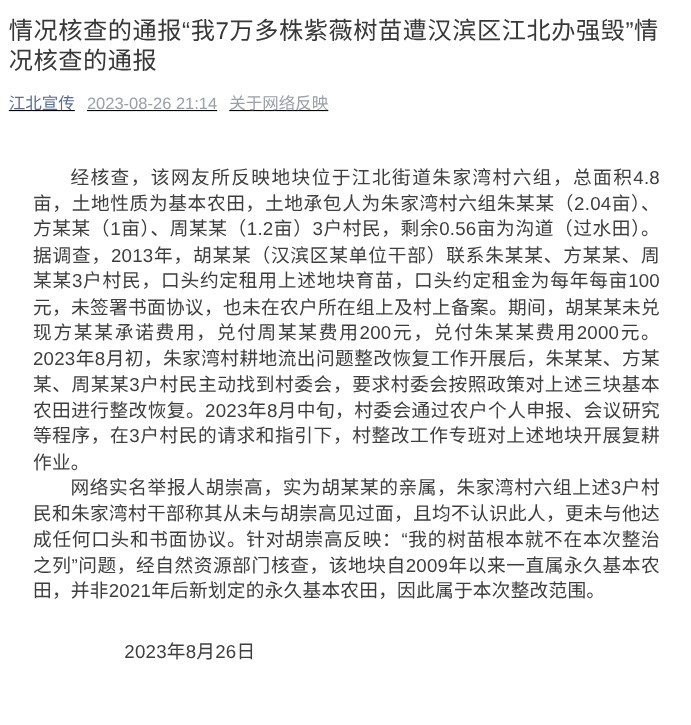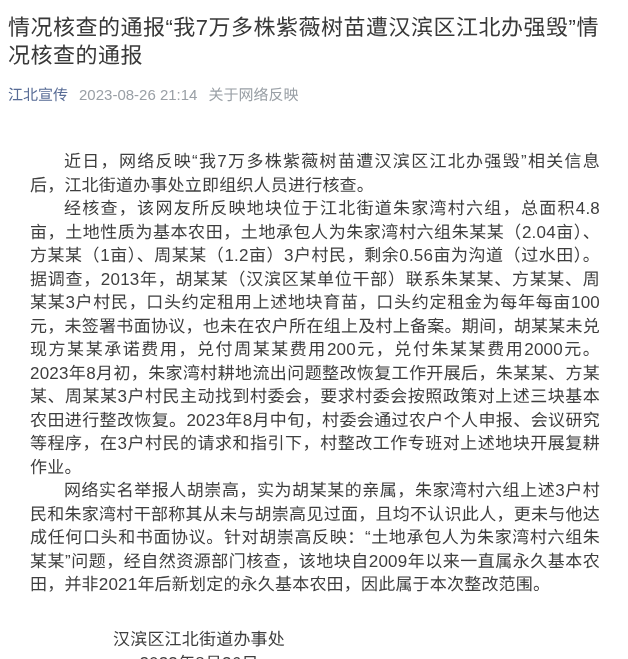--- a/index.html
+++ b/index.html
@@ -19,20 +19,21 @@
     font-weight: 400;
     color: #383838;
     letter-spacing: 0.5px;
   }
   .byline {
     margin-top: 15px;
     font-size: 15px;
     line-height: 20px;
     display: flex;
     align-items: center;
+    text-decoration: underline;
   }
   .byline .account {
     color: #576b95;
     cursor: pointer;
   }
   .byline .meta {
     color: #9aa0a6;
     margin-left: 11px;
     text-align: right;
   }
@@ -65,23 +66,21 @@
 
   <h1 class="article-title">情况核查的通报“我7万多株紫薇树苗遭汉滨区江北办强毁”情况核查的通报</h1>
 
   <div class="byline">
     <span class="account">江北宣传</span>
     <span class="meta">2023-08-26 21:14</span>
     <span class="meta">关于网络反映</span>
   </div>
 
   <div class="article-body">
-    <p>近日，网络反映“我7万多株紫薇树苗遭汉滨区江北办强毁”相关信息后，江北街道办事处立即组织人员进行核查。</p>
     <p>经核查，该网友所反映地块位于江北街道朱家湾村六组，总面积4.8亩，土地性质为基本农田，土地承包人为朱家湾村六组朱某某（2.04亩）、方某某（1亩）、周某某（1.2亩）3户村民，剩余0.56亩为沟道（过水田）。据调查，2013年，胡某某（汉滨区某单位干部）联系朱某某、方某某、周某某3户村民，口头约定租用上述地块育苗，口头约定租金为每年每亩100元，未签署书面协议，也未在农户所在组上及村上备案。期间，胡某某未兑现方某某承诺费用，兑付周某某费用200元，兑付朱某某费用2000元。2023年8月初，朱家湾村耕地流出问题整改恢复工作开展后，朱某某、方某某、周某某3户村民主动找到村委会，要求村委会按照政策对上述三块基本农田进行整改恢复。2023年8月中旬，村委会通过农户个人申报、会议研究等程序，在3户村民的请求和指引下，村整改工作专班对上述地块开展复耕作业。</p>
-    <p>网络实名举报人胡崇高，实为胡某某的亲属，朱家湾村六组上述3户村民和朱家湾村干部称其从未与胡崇高见过面，且均不认识此人，更未与他达成任何口头和书面协议。针对胡崇高反映：“土地承包人为朱家湾村六组朱某某”问题，经自然资源部门核查，该地块自2009年以来一直属永久基本农田，并非2021年后新划定的永久基本农田，因此属于本次整改范围。</p>
+    <p>网络实名举报人胡崇高，实为胡某某的亲属，朱家湾村六组上述3户村民和朱家湾村干部称其从未与胡崇高见过面，且均不认识此人，更未与他达成任何口头和书面协议。针对胡崇高反映：“我的树苗根本就不在本次整治之列”问题，经自然资源部门核查，该地块自2009年以来一直属永久基本农田，并非2021年后新划定的永久基本农田，因此属于本次整改范围。</p>
 
     <div class="signature">
-      <div>汉滨区江北街道办事处</div>
       <div>2023年8月26日</div>
     </div>
   </div>
 
 </div>
 
 </body></html>

